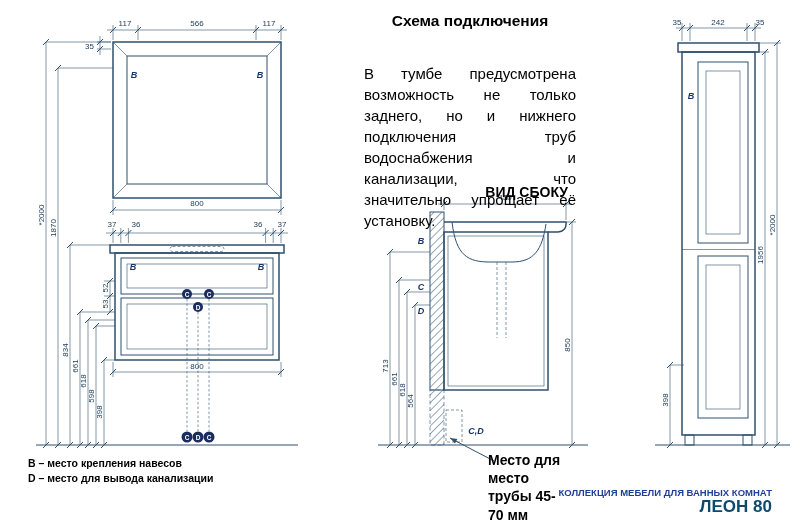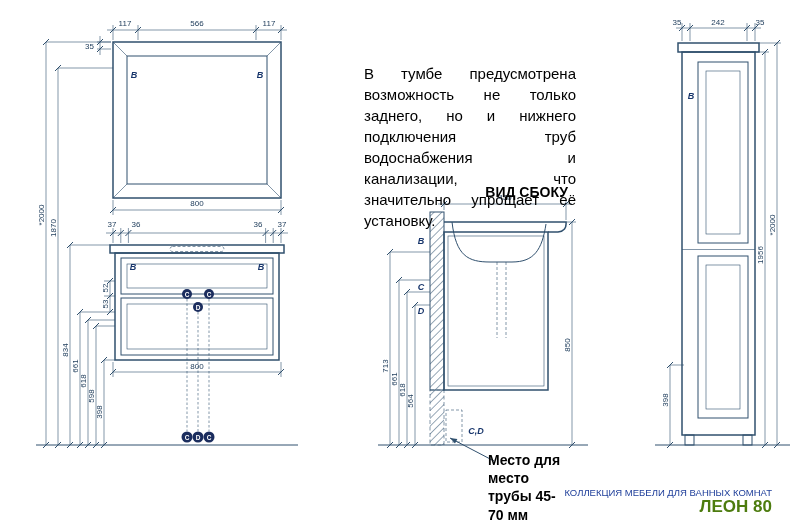--- a/index.html
+++ b/index.html
@@ -17,22 +17,22 @@
   #stage .mark{font-size:9px;font-weight:bold;font-style:italic;fill:#17356b;}
   #stage .pin-label{font-size:6.5px;font-weight:bold;fill:#ffffff;}
   .overlay{position:absolute;}
   .title{left:330px;top:11px;width:280px;text-align:center;font-size:15.5px;font-weight:bold;line-height:1.25;}
   .title span{display:block;}
   .desc{left:364px;top:63px;width:212px;font-size:15px;line-height:1.4;text-align:justify;}
   .side-title{left:447px;top:184px;width:121px;text-align:right;font-size:14px;font-weight:bold;}
   .note{left:488px;top:451px;width:76px;font-size:14px;font-weight:bold;line-height:1.3;}
   .note span{display:block;}
   .legend{left:28px;top:456px;font-size:10.5px;font-weight:bold;line-height:1.45;}
-  .collection{right:28px;top:487px;font-size:9.5px;font-weight:normal;color:#1e3e9a;text-align:right;}
-  .model{right:28px;top:497px;font-size:17px;font-weight:bold;color:#4d7c0f;text-align:right;}
+  .collection{right:28px;top:487px;font-size:9.5px;font-weight:bold;color:#1e3e9a;text-align:right;}
+  .model{right:28px;top:497px;font-size:17px;font-weight:bold;color:#0c4a6e;text-align:right;}
 </style>
 </head>
 <body>
 
 <svg id="stage" width="800" height="523" viewBox="0 0 800 523">
   <defs>
     <g id="tk">
         <line x1="-3" y1="3" x2="3" y2="-3" stroke="#30506e" stroke-width="0.9"></line>
       </g>
     <pattern id="hatch" width="5.5" height="5.5" patternUnits="userSpaceOnUse" patternTransform="rotate(45)">
@@ -312,29 +312,32 @@
       <line x1="759" y1="43" x2="781" y2="43" class="thin"></line>
       <line x1="777" y1="43" x2="777" y2="445" class="thin"></line>
       <use href="#tk" x="777" y="43"></use>
         <use href="#tk" x="777" y="445"></use>
       <text class="dim" x="775" y="225" text-anchor="middle" transform="rotate(-90 775 225)">*2000</text>
     </g>
   </g>
 </svg>
 
 <div class="overlay title">
+  <span>Схема подключения</span>
 </div>
 
 <div class="overlay desc">В тумбе предусмотрена возможность не только заднего, но и нижнего подключения труб водоснабжения и канализации, что значительно упрощает её установку.</div>
 
 <div class="overlay side-title">ВИД СБОКУ</div>
 
 <div class="overlay note">
   <span>Место для</span>
   <span>место</span>
   <span>трубы 45-70 мм</span>
 </div>
 
 <div class="overlay legend">
+  <div>B – место крепления навесов</div>
+  <div>D – место для вывода канализации</div>
 </div>
 
 <div class="overlay collection">КОЛЛЕКЦИЯ МЕБЕЛИ ДЛЯ ВАННЫХ КОМНАТ</div>
 <div class="overlay model">ЛЕОН 80</div>
 
 </body></html>

